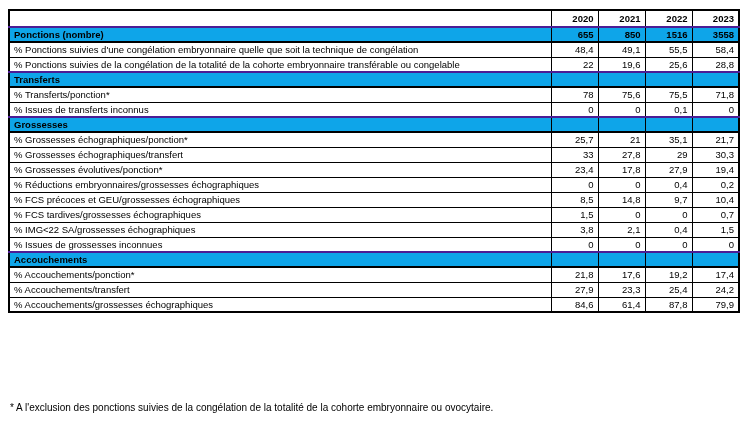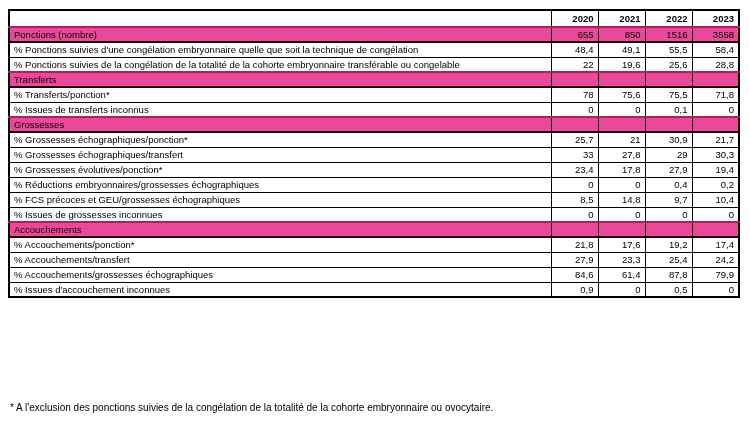--- a/index.html
+++ b/index.html
@@ -29,23 +29,23 @@
     background: #fff;
   }
   thead th {
     text-align: right;
     font-weight: bold;
     height: 17px;
   }
   .label-cell { text-align: left; }
   .value-cell { text-align: right; }
   .section-row td {
-    background: #ec4899;
-    font-weight: normal;
-    border-top: 2px solid #be185d;
+    background: #0ea5e9;
+    font-weight: bold;
+    border-top: 2px solid #4c1d95;
     border-bottom: 2px solid #000;
   }
   .footnote {
     position: absolute;
     left: 10px;
     top: 402px;
     font-size: 10px;
   }
 </style>
 </head>
@@ -117,21 +117,21 @@
             <td class="label-cell">Grossesses</td>
             <td class="value-cell"></td>
             <td class="value-cell"></td>
             <td class="value-cell"></td>
             <td class="value-cell"></td>
           </tr>
           <tr class="data-row">
             <td class="label-cell">% Grossesses échographiques/ponction*</td>
             <td class="value-cell">25,7</td>
             <td class="value-cell">21</td>
-            <td class="value-cell">30,9</td>
+            <td class="value-cell">35,1</td>
             <td class="value-cell">21,7</td>
           </tr>
           <tr class="data-row">
             <td class="label-cell">% Grossesses échographiques/transfert</td>
             <td class="value-cell">33</td>
             <td class="value-cell">27,8</td>
             <td class="value-cell">29</td>
             <td class="value-cell">30,3</td>
           </tr>
           <tr class="data-row">
@@ -149,20 +149,34 @@
             <td class="value-cell">0,2</td>
           </tr>
           <tr class="data-row">
             <td class="label-cell">% FCS précoces et GEU/grossesses échographiques</td>
             <td class="value-cell">8,5</td>
             <td class="value-cell">14,8</td>
             <td class="value-cell">9,7</td>
             <td class="value-cell">10,4</td>
           </tr>
           <tr class="data-row">
+            <td class="label-cell">% FCS tardives/grossesses échographiques</td>
+            <td class="value-cell">1,5</td>
+            <td class="value-cell">0</td>
+            <td class="value-cell">0</td>
+            <td class="value-cell">0,7</td>
+          </tr>
+          <tr class="data-row">
+            <td class="label-cell">% IMG&lt;22 SA/grossesses échographiques</td>
+            <td class="value-cell">3,8</td>
+            <td class="value-cell">2,1</td>
+            <td class="value-cell">0,4</td>
+            <td class="value-cell">1,5</td>
+          </tr>
+          <tr class="data-row">
             <td class="label-cell">% Issues de grossesses inconnues</td>
             <td class="value-cell">0</td>
             <td class="value-cell">0</td>
             <td class="value-cell">0</td>
             <td class="value-cell">0</td>
           </tr>
           <tr class="section-row">
             <td class="label-cell">Accouchements</td>
             <td class="value-cell"></td>
             <td class="value-cell"></td>
@@ -182,25 +196,18 @@
             <td class="value-cell">23,3</td>
             <td class="value-cell">25,4</td>
             <td class="value-cell">24,2</td>
           </tr>
           <tr class="data-row">
             <td class="label-cell">% Accouchements/grossesses échographiques</td>
             <td class="value-cell">84,6</td>
             <td class="value-cell">61,4</td>
             <td class="value-cell">87,8</td>
             <td class="value-cell">79,9</td>
-          </tr>
-          <tr class="data-row">
-            <td class="label-cell">% Issues d'accouchement inconnues</td>
-            <td class="value-cell">0,9</td>
-            <td class="value-cell">0</td>
-            <td class="value-cell">0,5</td>
-            <td class="value-cell">0</td>
           </tr>
         </tbody>
     </table>
   </div>
   <div class="footnote">* A l'exclusion des ponctions suivies de la congélation de la totalité de la cohorte embryonnaire ou ovocytaire.</div>
 </div>
 
 </body></html>

